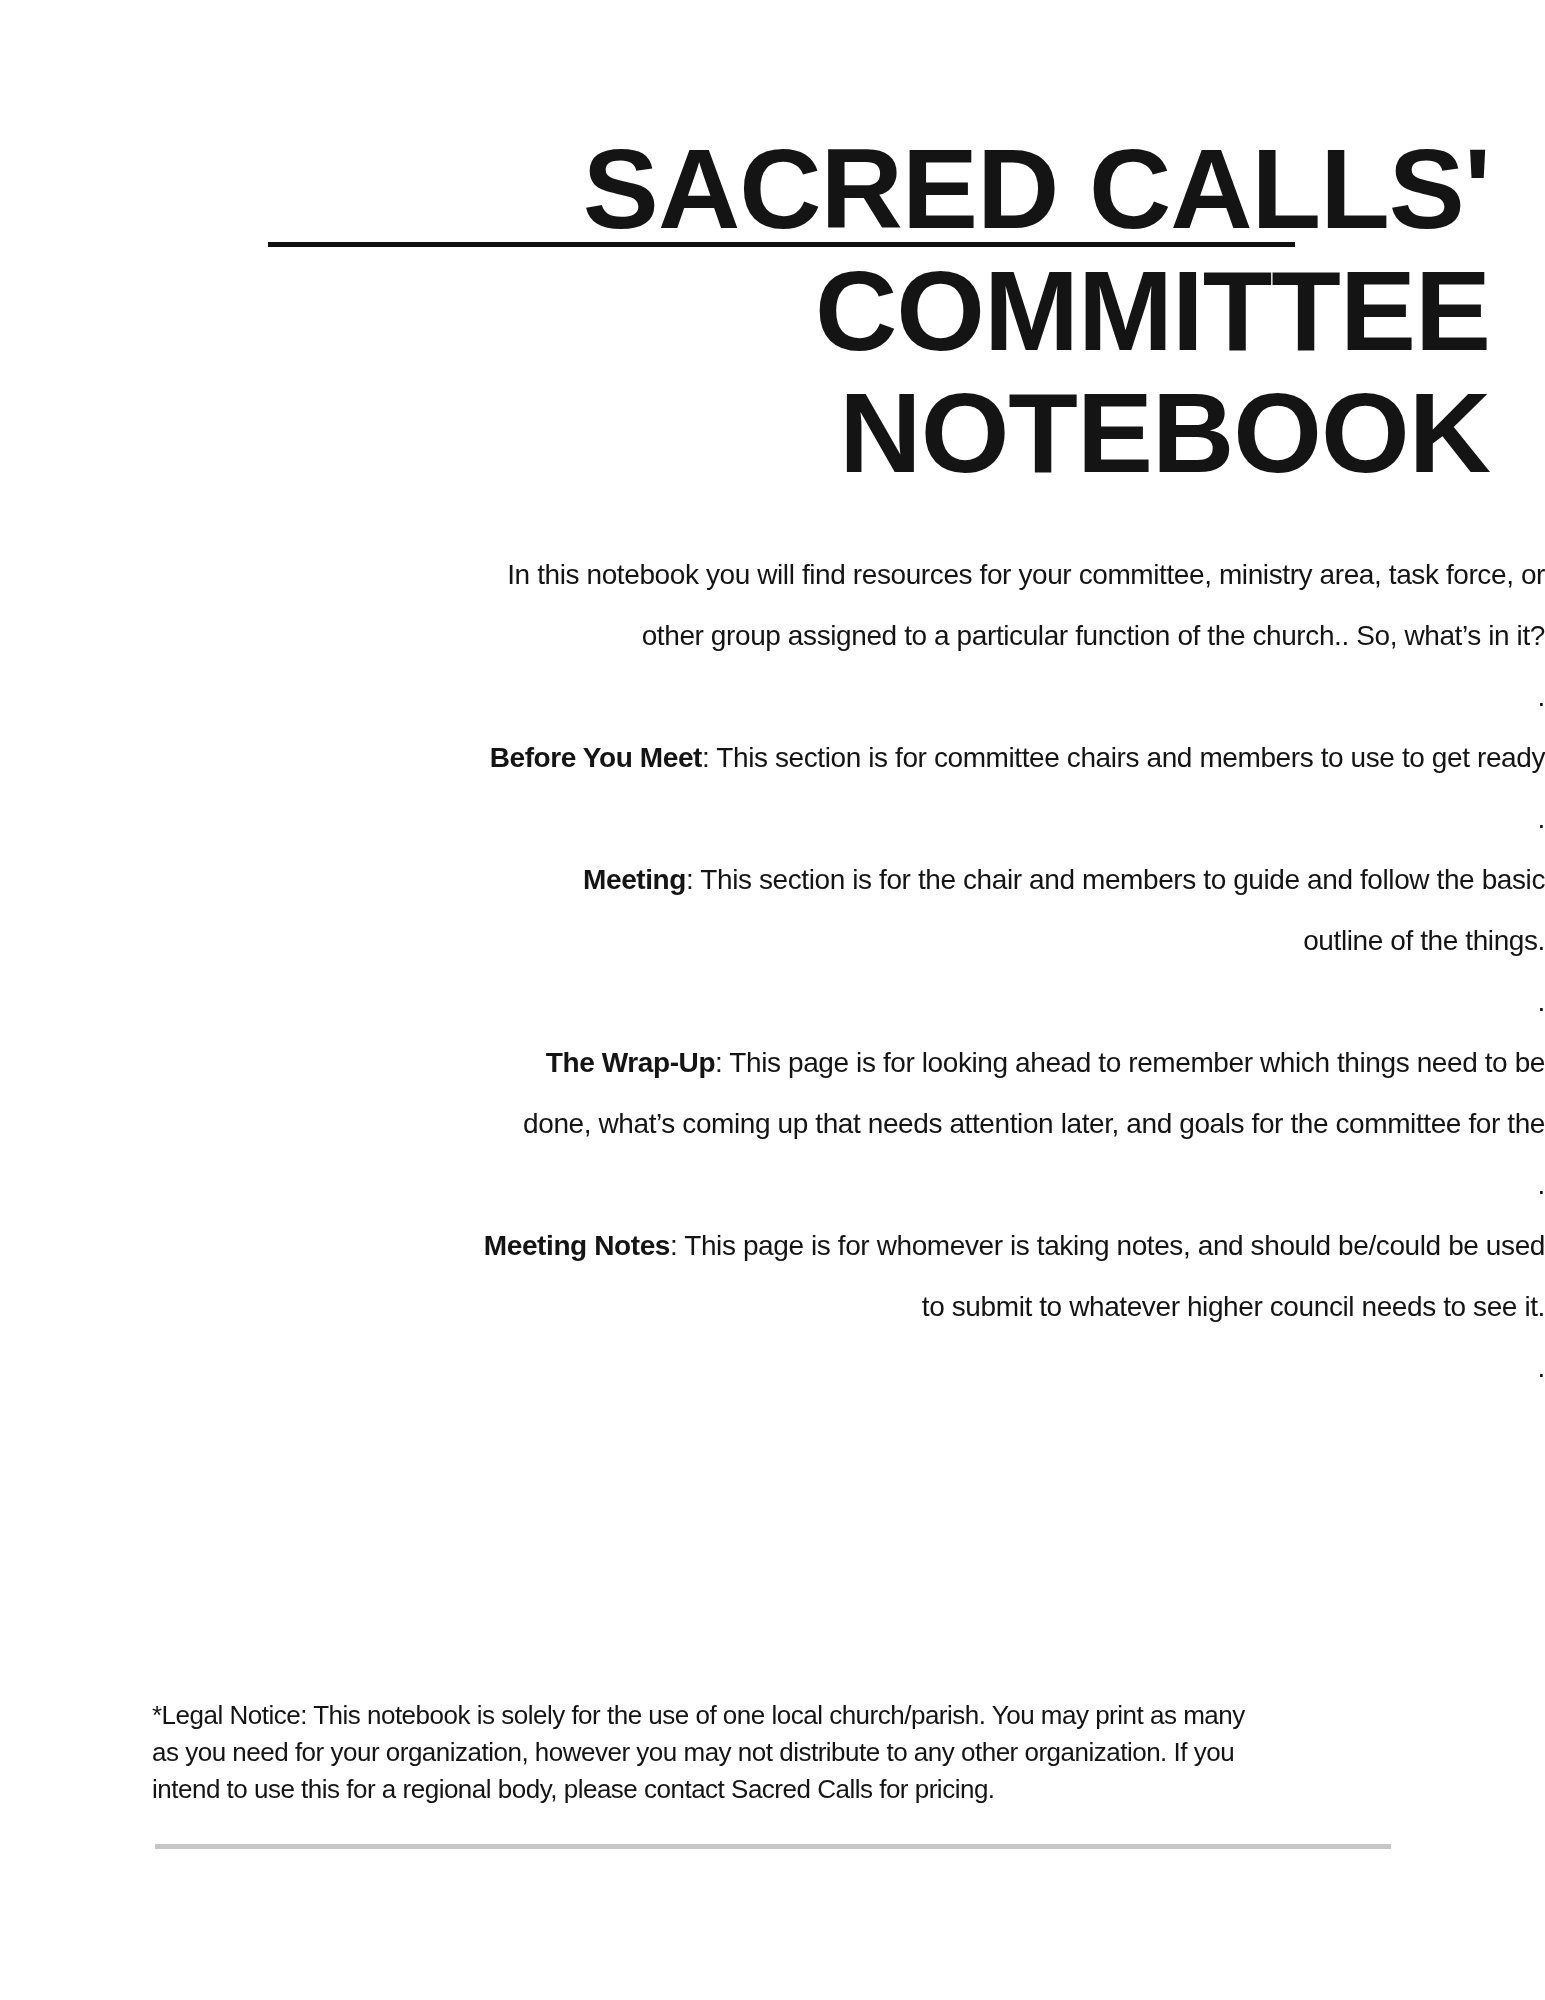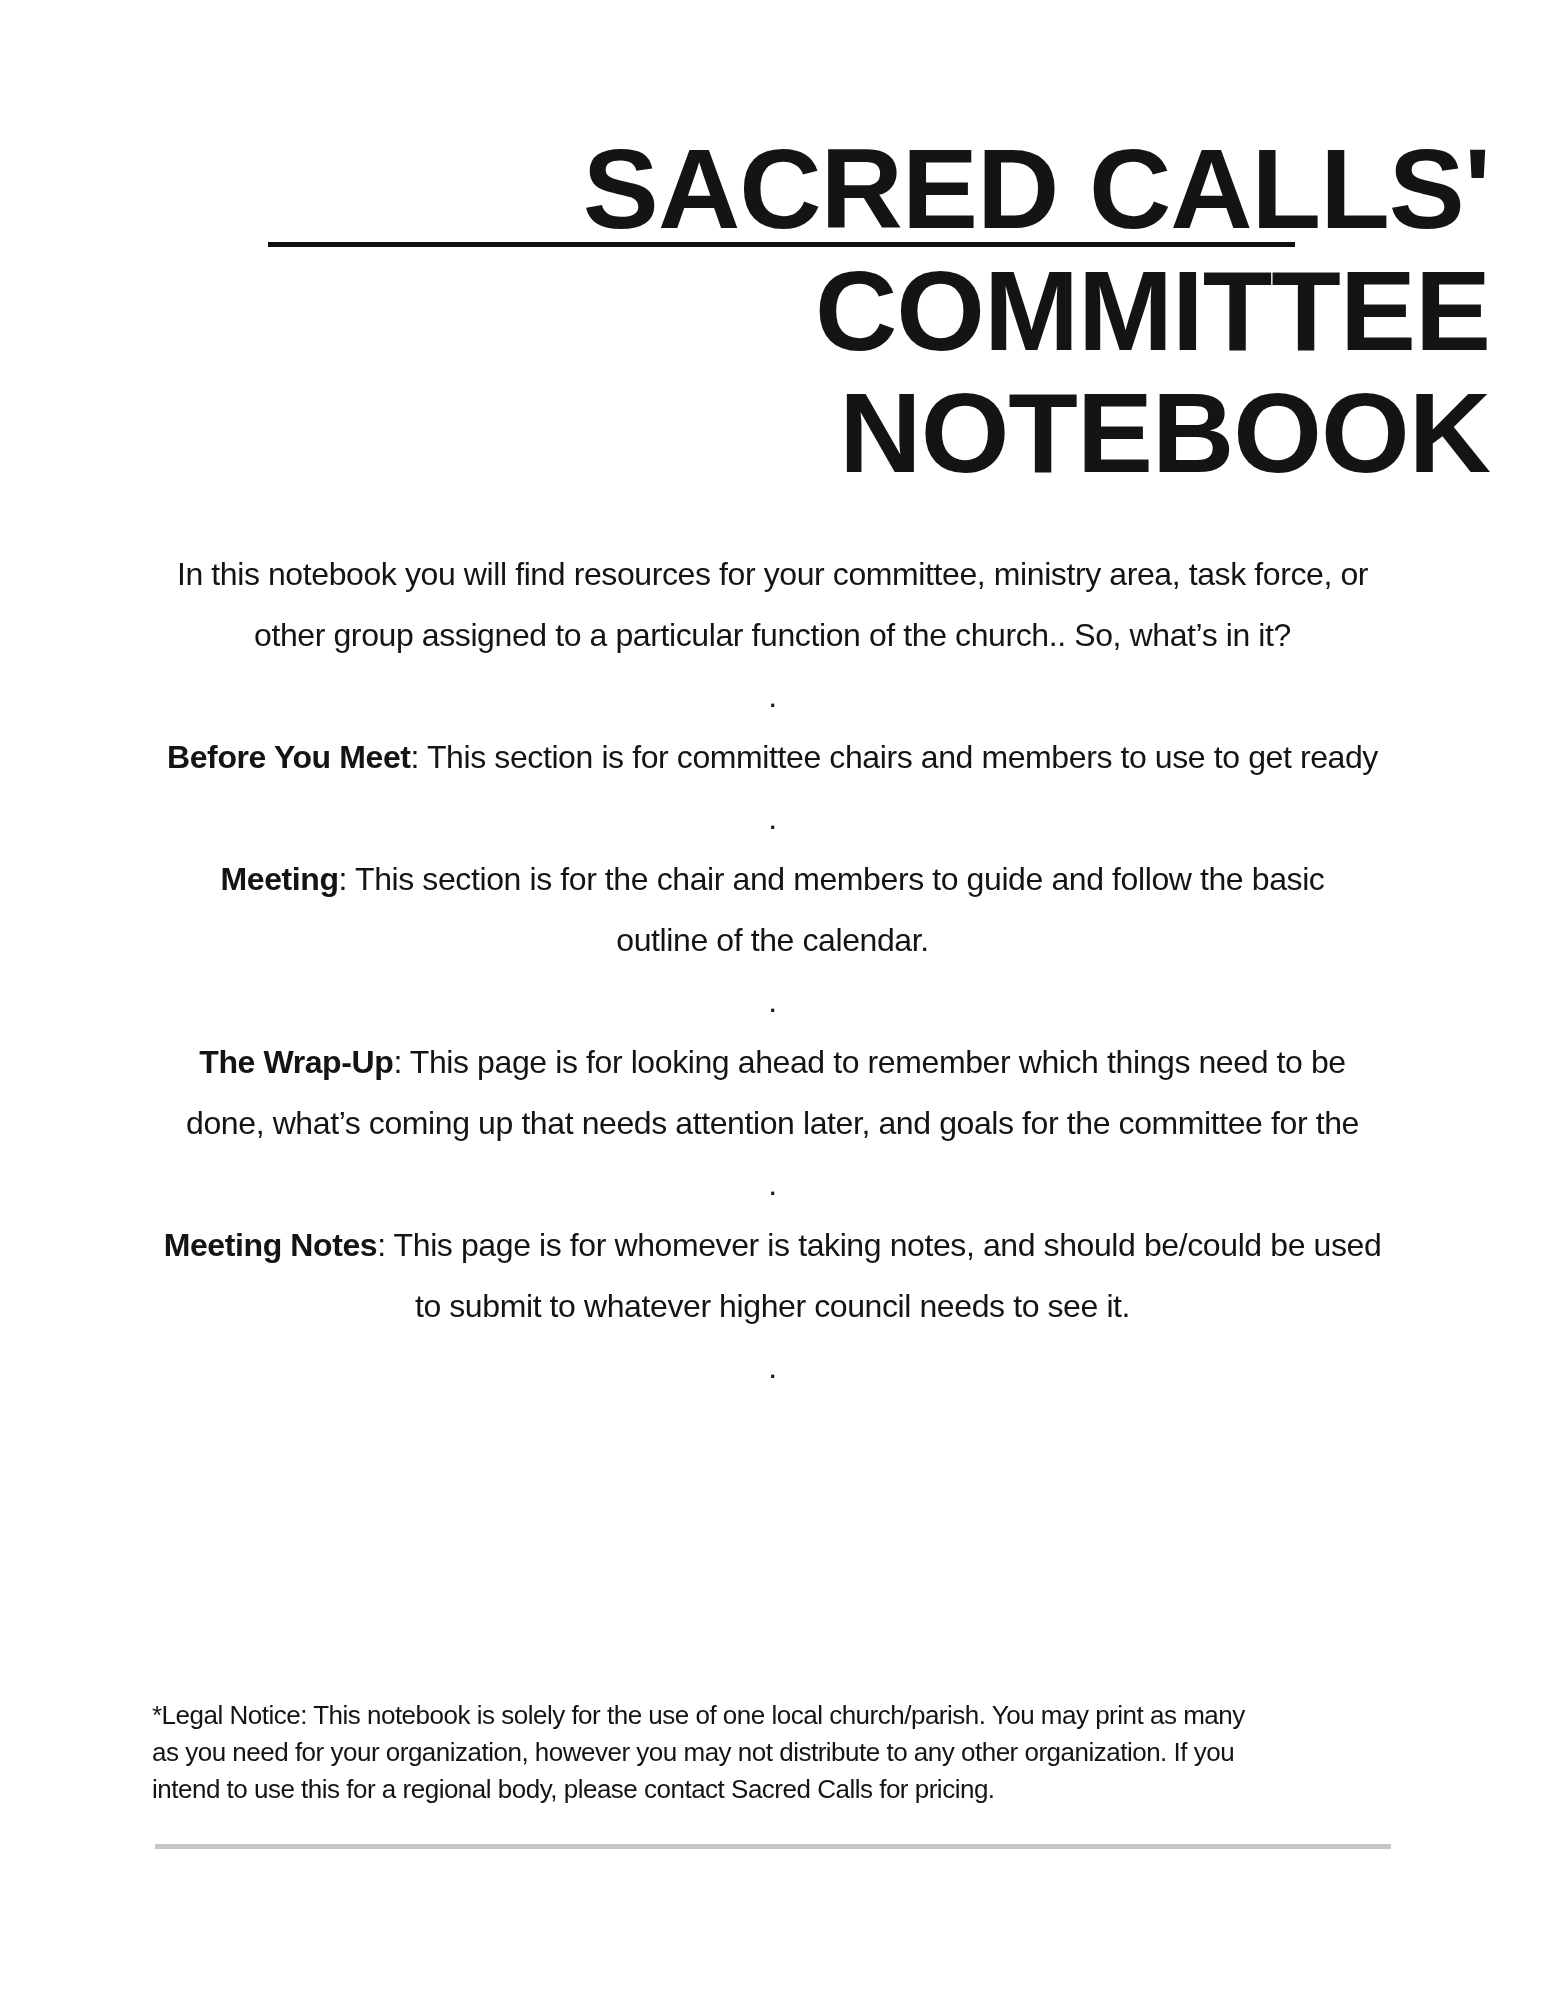--- a/index.html
+++ b/index.html
@@ -41,22 +41,22 @@
     height: 5px;
     background: #101010;
   }
 
   
   .body-text {
     position: absolute;
     top: 544px;
     left: 0;
     width: 1545px;
-    text-align: center;
-    font-size: 32px;
+    text-align: right;
+    font-size: 28px;
     line-height: 61px;
     letter-spacing: -0.4px;
     color: var(--text);
   }
   .body-line { white-space: nowrap; }
   .body-line b { font-weight: 700; }
 
   
   .legal {
     position: absolute;
@@ -90,21 +90,21 @@
 </div>
 <div class="title-underline"></div>
 
 <div class="body-text">
   <div class="body-line"><b></b><span>In this notebook you will find resources for your committee, ministry area, task force, or</span></div>
   <div class="body-line"><b></b><span>other group assigned to a particular function of the church.. So, what’s in it?</span></div>
   <div class="body-line"><b></b><span>.</span></div>
   <div class="body-line"><b>Before You Meet</b><span>: This section is for committee chairs and members to use to get ready</span></div>
   <div class="body-line"><b></b><span>.</span></div>
   <div class="body-line"><b>Meeting</b><span>: This section is for the chair and members to guide and follow the basic</span></div>
-  <div class="body-line"><b></b><span>outline of the calendar.</span></div>
+  <div class="body-line"><b></b><span>outline of the things.</span></div>
   <div class="body-line"><b></b><span>.</span></div>
   <div class="body-line"><b>The Wrap-Up</b><span>: This page is for looking ahead to remember which things need to be</span></div>
   <div class="body-line"><b></b><span>done, what’s coming up that needs attention later, and goals for the committee for the</span></div>
   <div class="body-line"><b></b><span>.</span></div>
   <div class="body-line"><b>Meeting Notes</b><span>: This page is for whomever is taking notes, and should be/could be used</span></div>
   <div class="body-line"><b></b><span>to submit to whatever higher council needs to see it.</span></div>
   <div class="body-line"><b></b><span>.</span></div>
 </div>
 
 <div class="legal">

